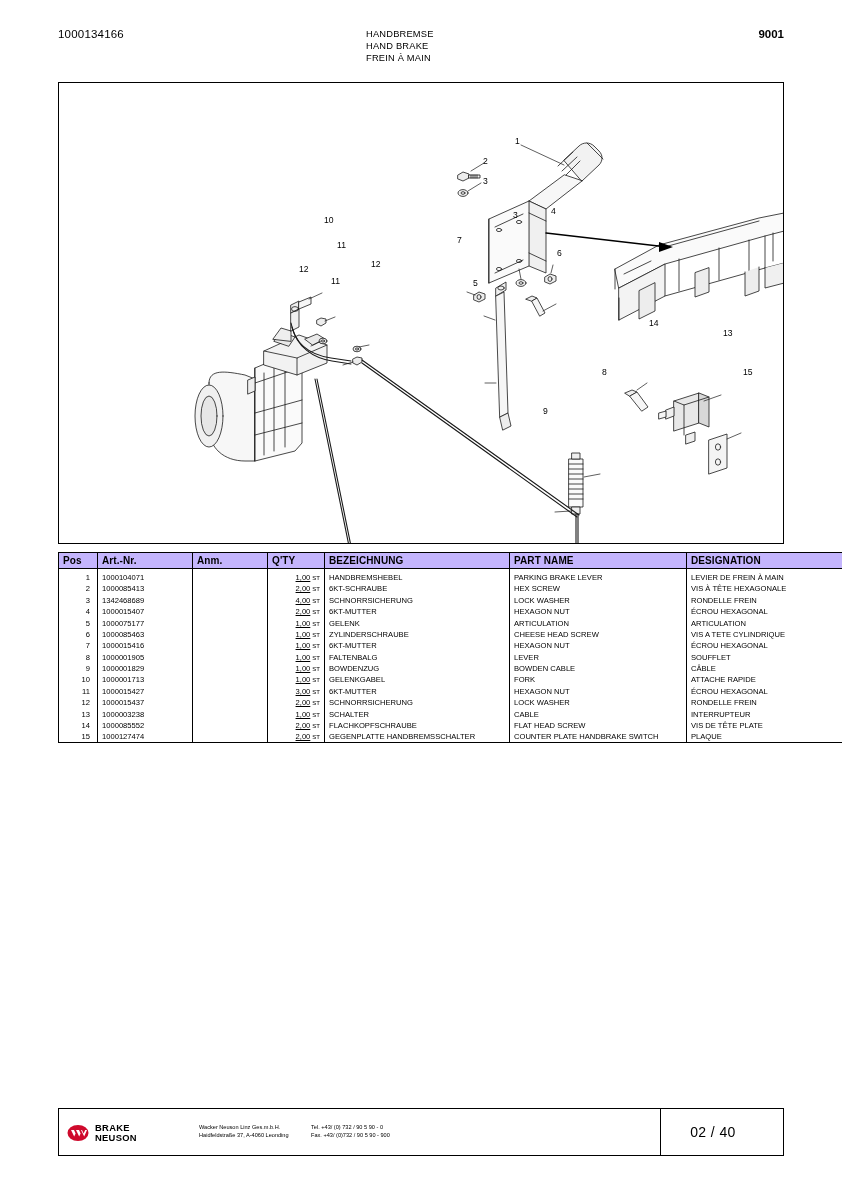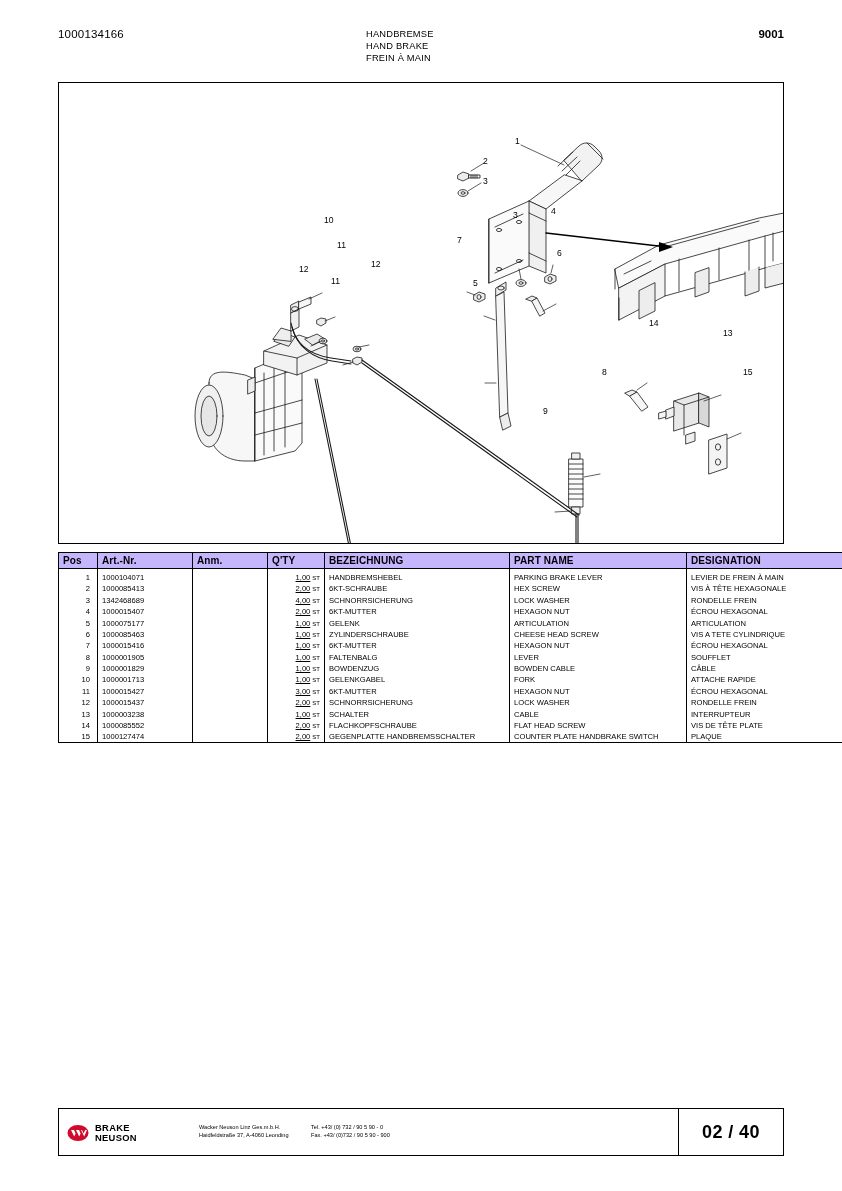--- a/index.html
+++ b/index.html
@@ -170,30 +170,30 @@
   }
   .tel {
     position: absolute;
     left: 252px;
     top: 14px;
     font-size: 5.6px;
     line-height: 8px;
   }
   .page-box {
     position: absolute;
-    right: 0;
+    right: 18px;
     top: 0;
     width: 104px;
     height: 46px;
     border-left: 1px solid #000;
     display: flex;
     align-items: center;
     justify-content: center;
-    font-size: 18px;
-    font-weight: bold;
+    font-size: 14px;
+    font-weight: normal;
     letter-spacing: 0.4px;
   }
 </style>
 </head>
 <body>
 
 <div class="page">
 
   <div class="header">
     <div class="doc-number">1000134166</div>

